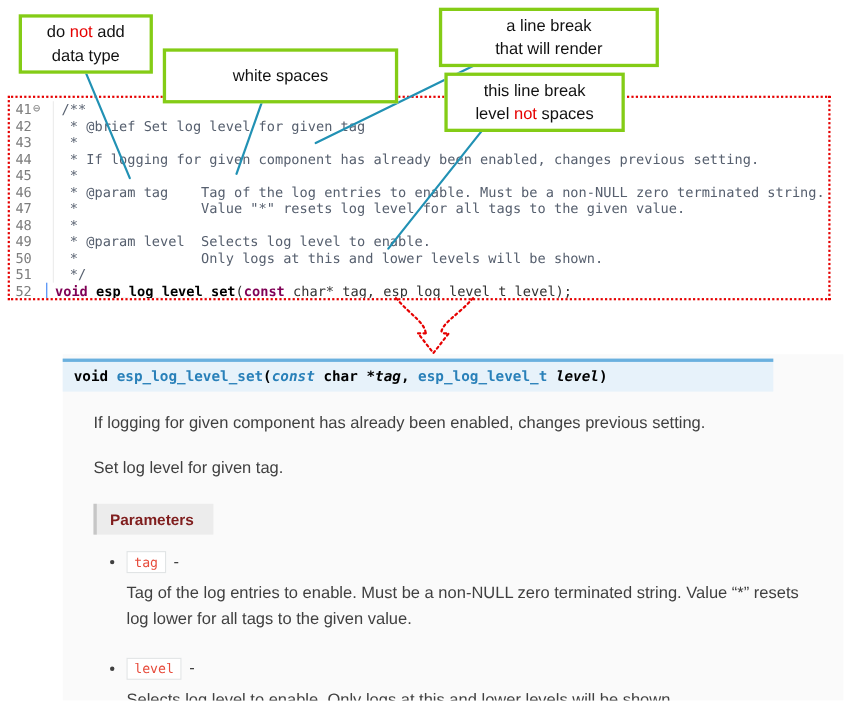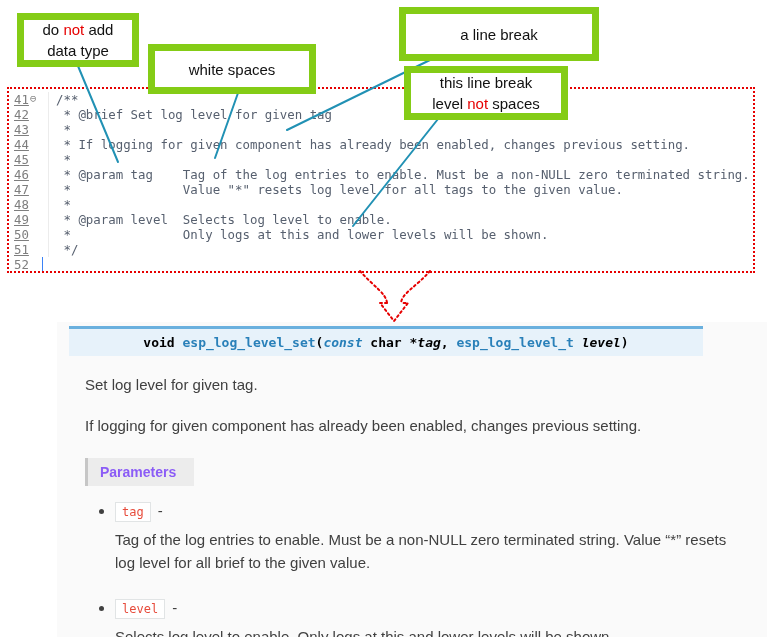--- a/index.html
+++ b/index.html
@@ -1,63 +1,63 @@
 <!DOCTYPE html>
 <html><head>
 <meta charset="utf-8">
 <style>
   html,body{margin:0;padding:0;background:#fff;}
   .canvas{position:relative;width:767px;height:637px;background:#fff;
           font-family:"Liberation Sans",sans-serif;overflow:hidden;}
 
   
-  .callout{position:absolute;z-index:6;background:#fff;border:7px solid #84cc16;
+  .callout{position:absolute;z-index:6;background:#fff;border:3px solid #84cc16;
            display:flex;flex-direction:column;align-items:center;justify-content:center;
            font-size:15px;color:#111;text-align:center;line-height:1.4;box-sizing:border-box;}
   .callout .red{color:#e60000;}
   #c1{left:17px;top:13px;width:122px;height:54px;}
-  #c2{left:148px;top:44px;width:168px;height:50px;}
+  #c2{left:148px;top:44px;width:214px;height:50px;}
   #c3{left:399px;top:7px;width:200px;height:54px;}
   #c4{left:404px;top:66px;width:164px;height:54px;}
 
   .leader-svg{position:absolute;left:0;top:0;z-index:5;pointer-events:none;}
 
   
   .code-block{position:absolute;left:7px;top:87px;width:748px;height:186px;z-index:1;
               border:2px dotted #e60000;background:#fff;box-sizing:border-box;
               font-family:"DejaVu Sans Mono",monospace;font-size:12.4px;line-height:15px;
               padding-top:3px;overflow:hidden;}
   .code-flex{display:flex;}
   .gutter{flex:none;width:34px;margin:0;padding:0 0 0 5px;color:#7e7e7e;white-space:pre;
-          border-right:1px solid #ececec;text-decoration:underline;}
+          border-right:1px solid #ececec;}
   .code-text{margin:0;padding-left:7px;color:#57606f;white-space:pre;}
   .fold-icon{position:absolute;left:21px;top:2px;color:#8a8a8a;font-size:11px;}
   .sig-row{display:flex;}
   .sig-row .gutter-num{flex:none;width:34px;padding-left:5px;color:#7e7e7e;
                        border-right:1px solid #3b82f6;box-sizing:border-box;}
   .sig-code{white-space:pre;color:#333;padding-left:7px;}
   .kw{color:#7f0055;font-weight:bold;}
   .fn{color:#000;font-weight:bold;}
 
   
   .arrow-svg{position:absolute;left:340px;top:269px;z-index:2;}
   .arrow-svg path{stroke:#e60000;stroke-width:2;fill:none;stroke-dasharray:2 3;stroke-linecap:round;}
 
   
   .doc-panel{position:absolute;left:57px;top:322px;width:710px;height:315px;z-index:1;
              background:#fafafa;box-sizing:border-box;padding-top:4px;}
-  .sig-bar{margin:0 64px 0 12px;background:#e7f2fa;border-top:3px solid #6ab0de;
+  .sig-bar{margin:0 64px 0 0;background:#e7f2fa;border-top:3px solid #6ab0de;
            padding:6px 10px;font-family:"DejaVu Sans Mono",monospace;font-size:13px;
-           font-weight:bold;color:#000;white-space:pre;text-align:center;}
+           font-weight:bold;color:#000;white-space:pre;}
   .sg-blue{color:#2980b9;}
   .sg-it{font-style:italic;}
   .doc-body{padding:18px 20px 0 28px;font-size:15px;color:#404040;}
   .doc-body p.para{margin:0 0 20px 0;line-height:1.4;}
   .params-rubric{display:inline-block;background:#ececec;border-left:3px solid #c6c6c6;
-                 padding:6px 18px 6px 12px;font-weight:bold;color:#8b5cf6;font-size:14px;
+                 padding:6px 18px 6px 12px;font-weight:bold;color:#7f1d1d;font-size:14px;
                  margin:2px 0 16px 0;}
   ul.params{list-style:disc;margin:0 0 0 30px;padding:0;color:#404040;}
   ul.params li{margin-bottom:24px;}
   .chip{font-family:"DejaVu Sans Mono",monospace;font-size:12px;color:#e74c3c;
         background:#fff;border:1px solid #e1e4e5;padding:2px 6px;}
   .dash{margin-left:7px;color:#404040;}
   li p.desc{margin:9px 0 0 0;line-height:1.55;max-width:618px;}
 </style>
 </head>
 <body>
@@ -73,20 +73,21 @@
 
   <div class="callout" id="c1">
     <div><span>do </span><span class="red">not</span><span> add</span></div>
     <div>data type</div>
   </div>
   <div class="callout" id="c2">
     <div>white spaces</div>
   </div>
   <div class="callout" id="c3">
     <div>a line break</div>
+    <div>that will render</div>
   </div>
   <div class="callout" id="c4">
     <div>this line break</div>
     <div><span>level </span><span class="red">not</span><span> spaces</span></div>
   </div>
 
   <div class="code-block">
     <span class="fold-icon">⊖</span>
     <div class="code-flex">
       <pre class="gutter">41
@@ -107,42 +108,43 @@
  *
  * @param tag    Tag of the log entries to enable. Must be a non-NULL zero terminated string.
  *               Value "*" resets log level for all tags to the given value.
  *
  * @param level  Selects log level to enable.
  *               Only logs at this and lower levels will be shown.
  */</pre>
     </div>
     <div class="sig-row">
       <span class="gutter-num">52</span>
+      <span class="sig-code"><span class="kw">void</span><span> </span><span class="fn">esp_log_level_set</span><span>(</span><span class="kw">const</span><span> char* tag, esp_log_level_t level);</span></span>
     </div>
   </div>
 
   <svg class="arrow-svg" width="110" height="58" viewBox="0 0 110 58">
     <path d="M 20 2 C 34 18 46 24 47 34"></path>
     <path d="M 90 2 C 76 18 62 24 61 34"></path>
     <path d="M 47 34 L 40 34 L 54 52 L 68 34 L 61 34"></path>
   </svg>
 
   <div class="doc-panel">
     <div class="sig-bar"><span class="fn">void </span><span class="sg-blue" style="font-weight:bold">esp_log_level_set</span><span>(</span><span class="sg-blue sg-it">const</span><span> char *</span><span class="sg-it">tag</span><span>, </span><span class="sg-blue">esp_log_level_t</span><span> </span><span class="sg-it">level</span><span>)</span></div>
 
     <div class="doc-body">
+      <p class="para">If logging for given component has already been enabled, changes previous setting.</p>
       <p class="para">Set log level for given tag.</p>
-      <p class="para">If logging for given component has already been enabled, changes previous setting.</p>
 
       <div class="params-rubric">Parameters</div>
 
       <ul class="params">
         <li>
           <span class="chip">tag</span><span class="dash">-</span>
-          <p class="desc">Tag of the log entries to enable. Must be a non-NULL zero terminated string. Value “*” resets log level for all brief to the given value.</p>
+          <p class="desc">Tag of the log entries to enable. Must be a non-NULL zero terminated string. Value “*” resets log lower for all tags to the given value.</p>
         </li>
         <li>
           <span class="chip">level</span><span class="dash">-</span>
           <p class="desc">Selects log level to enable. Only logs at this and lower levels will be shown.</p>
         </li>
       </ul>
     </div>
   </div>
 
 </div>

